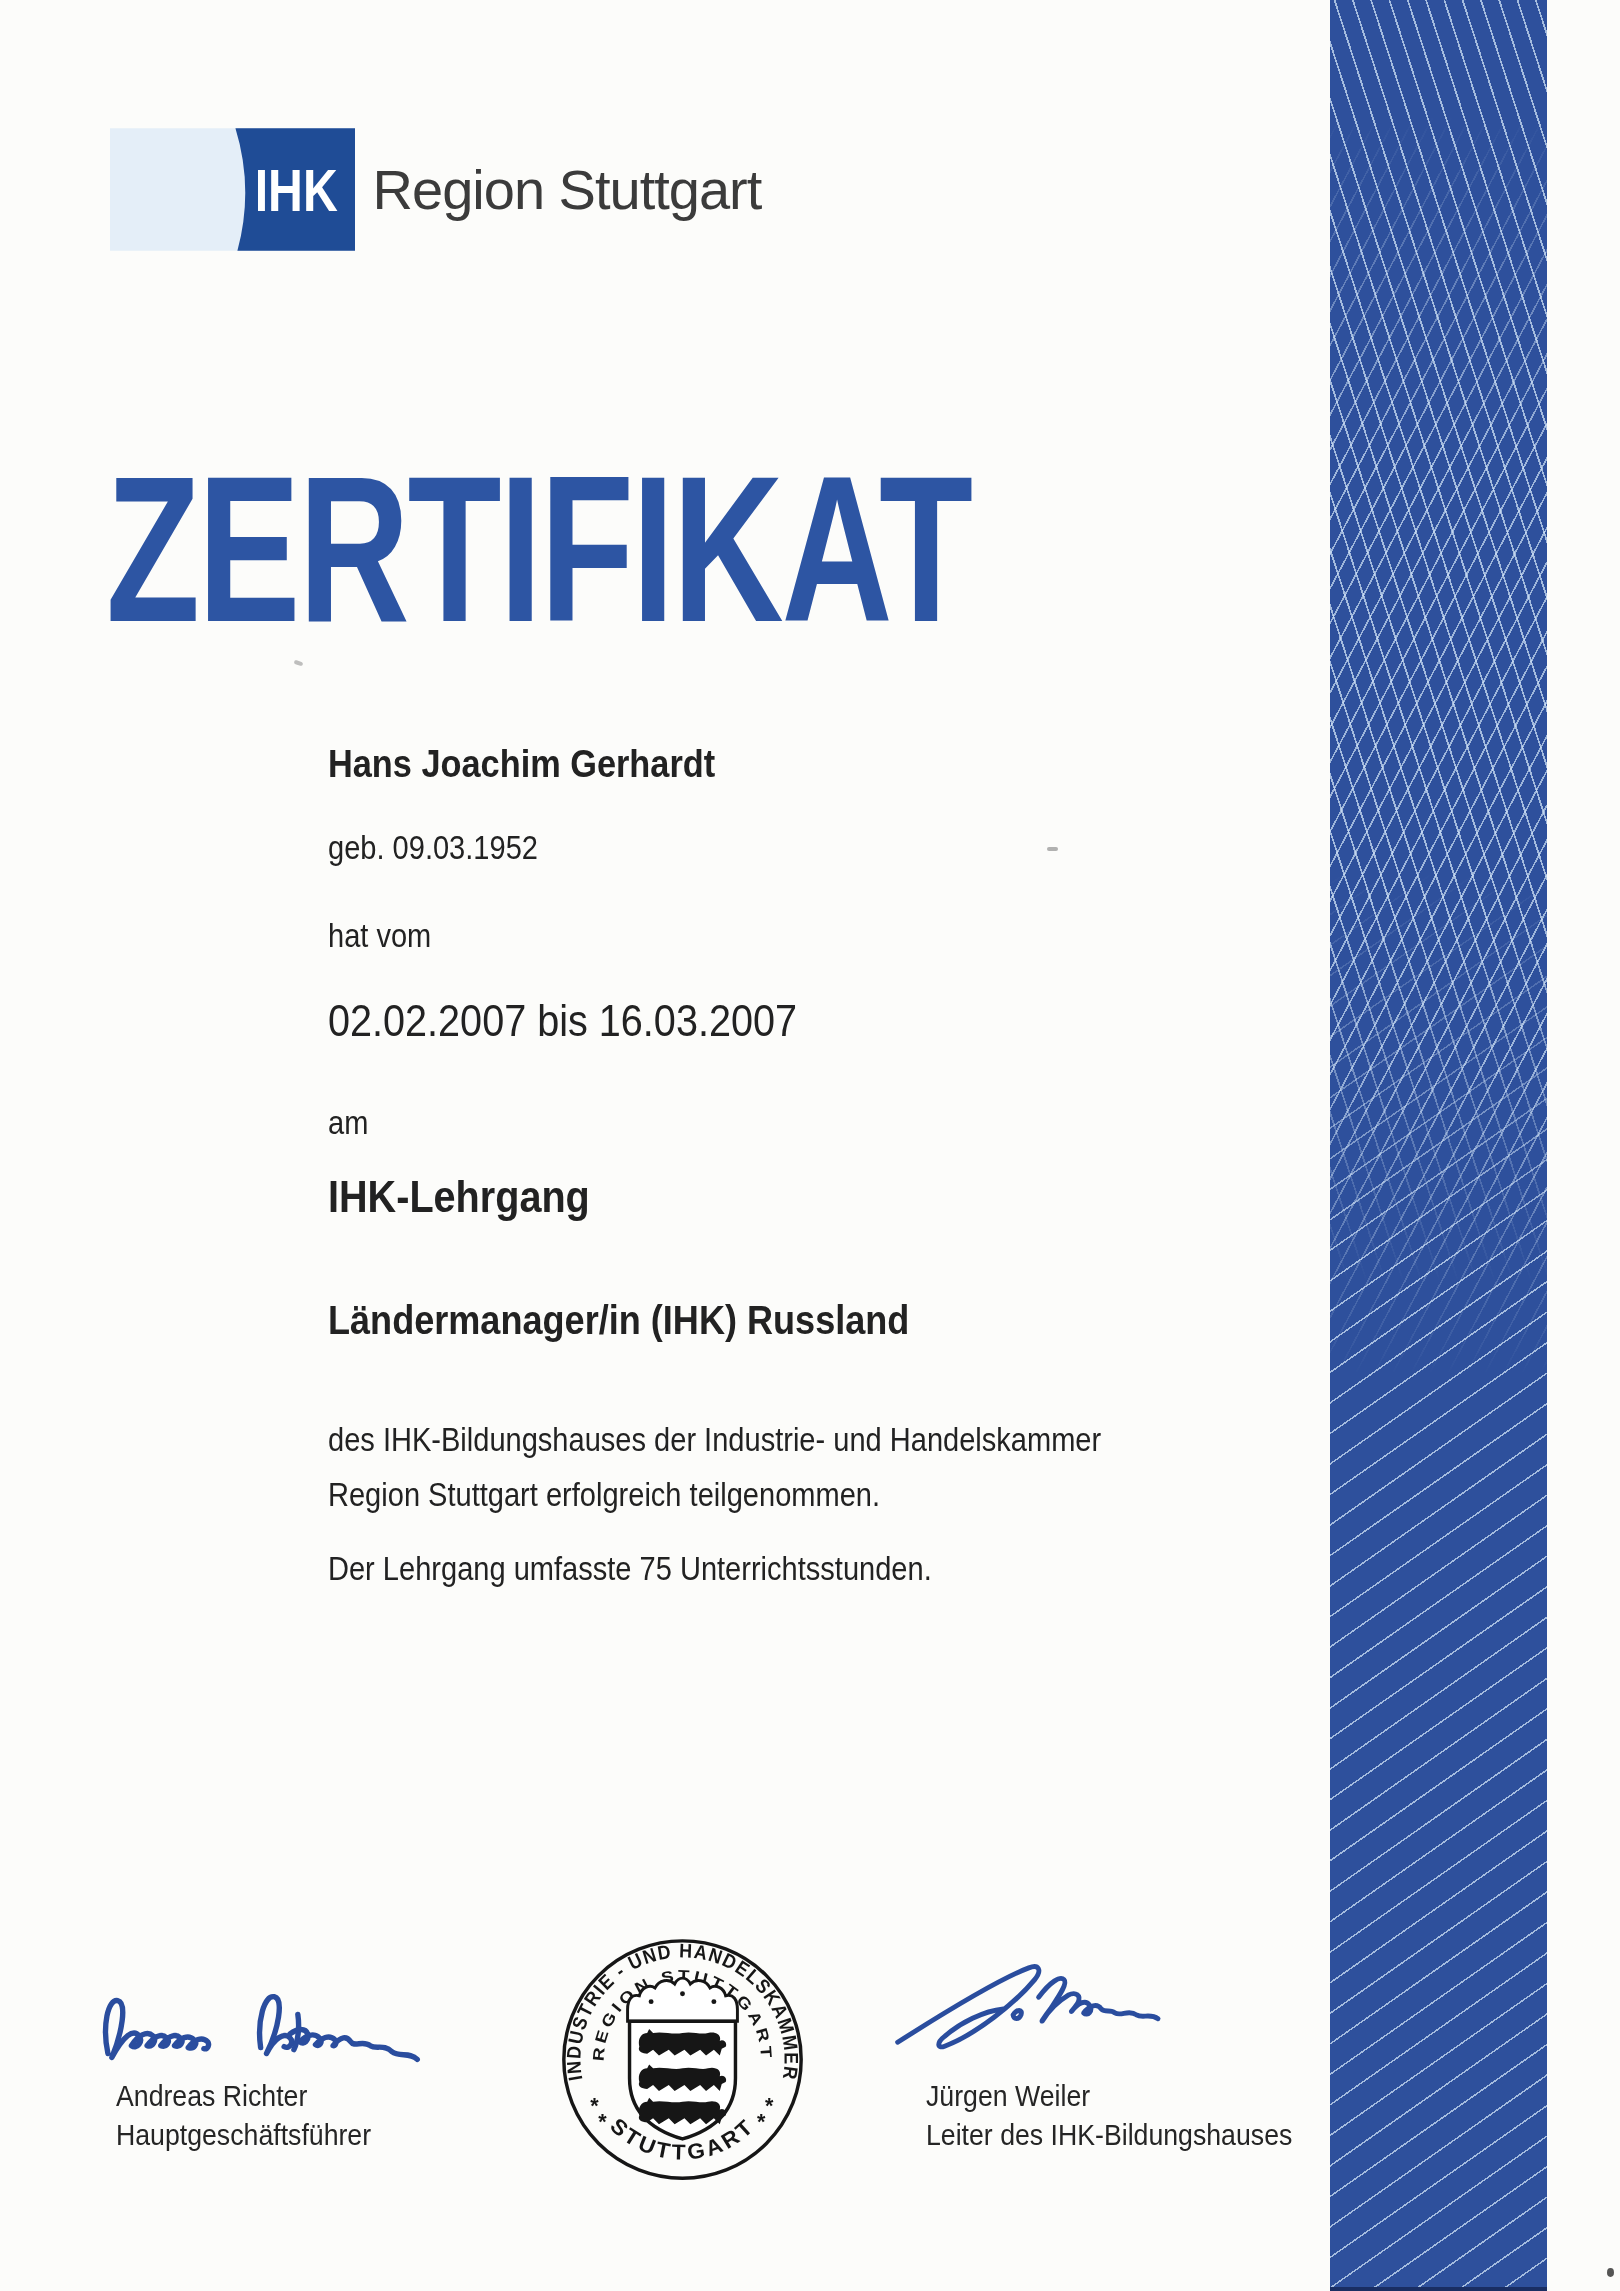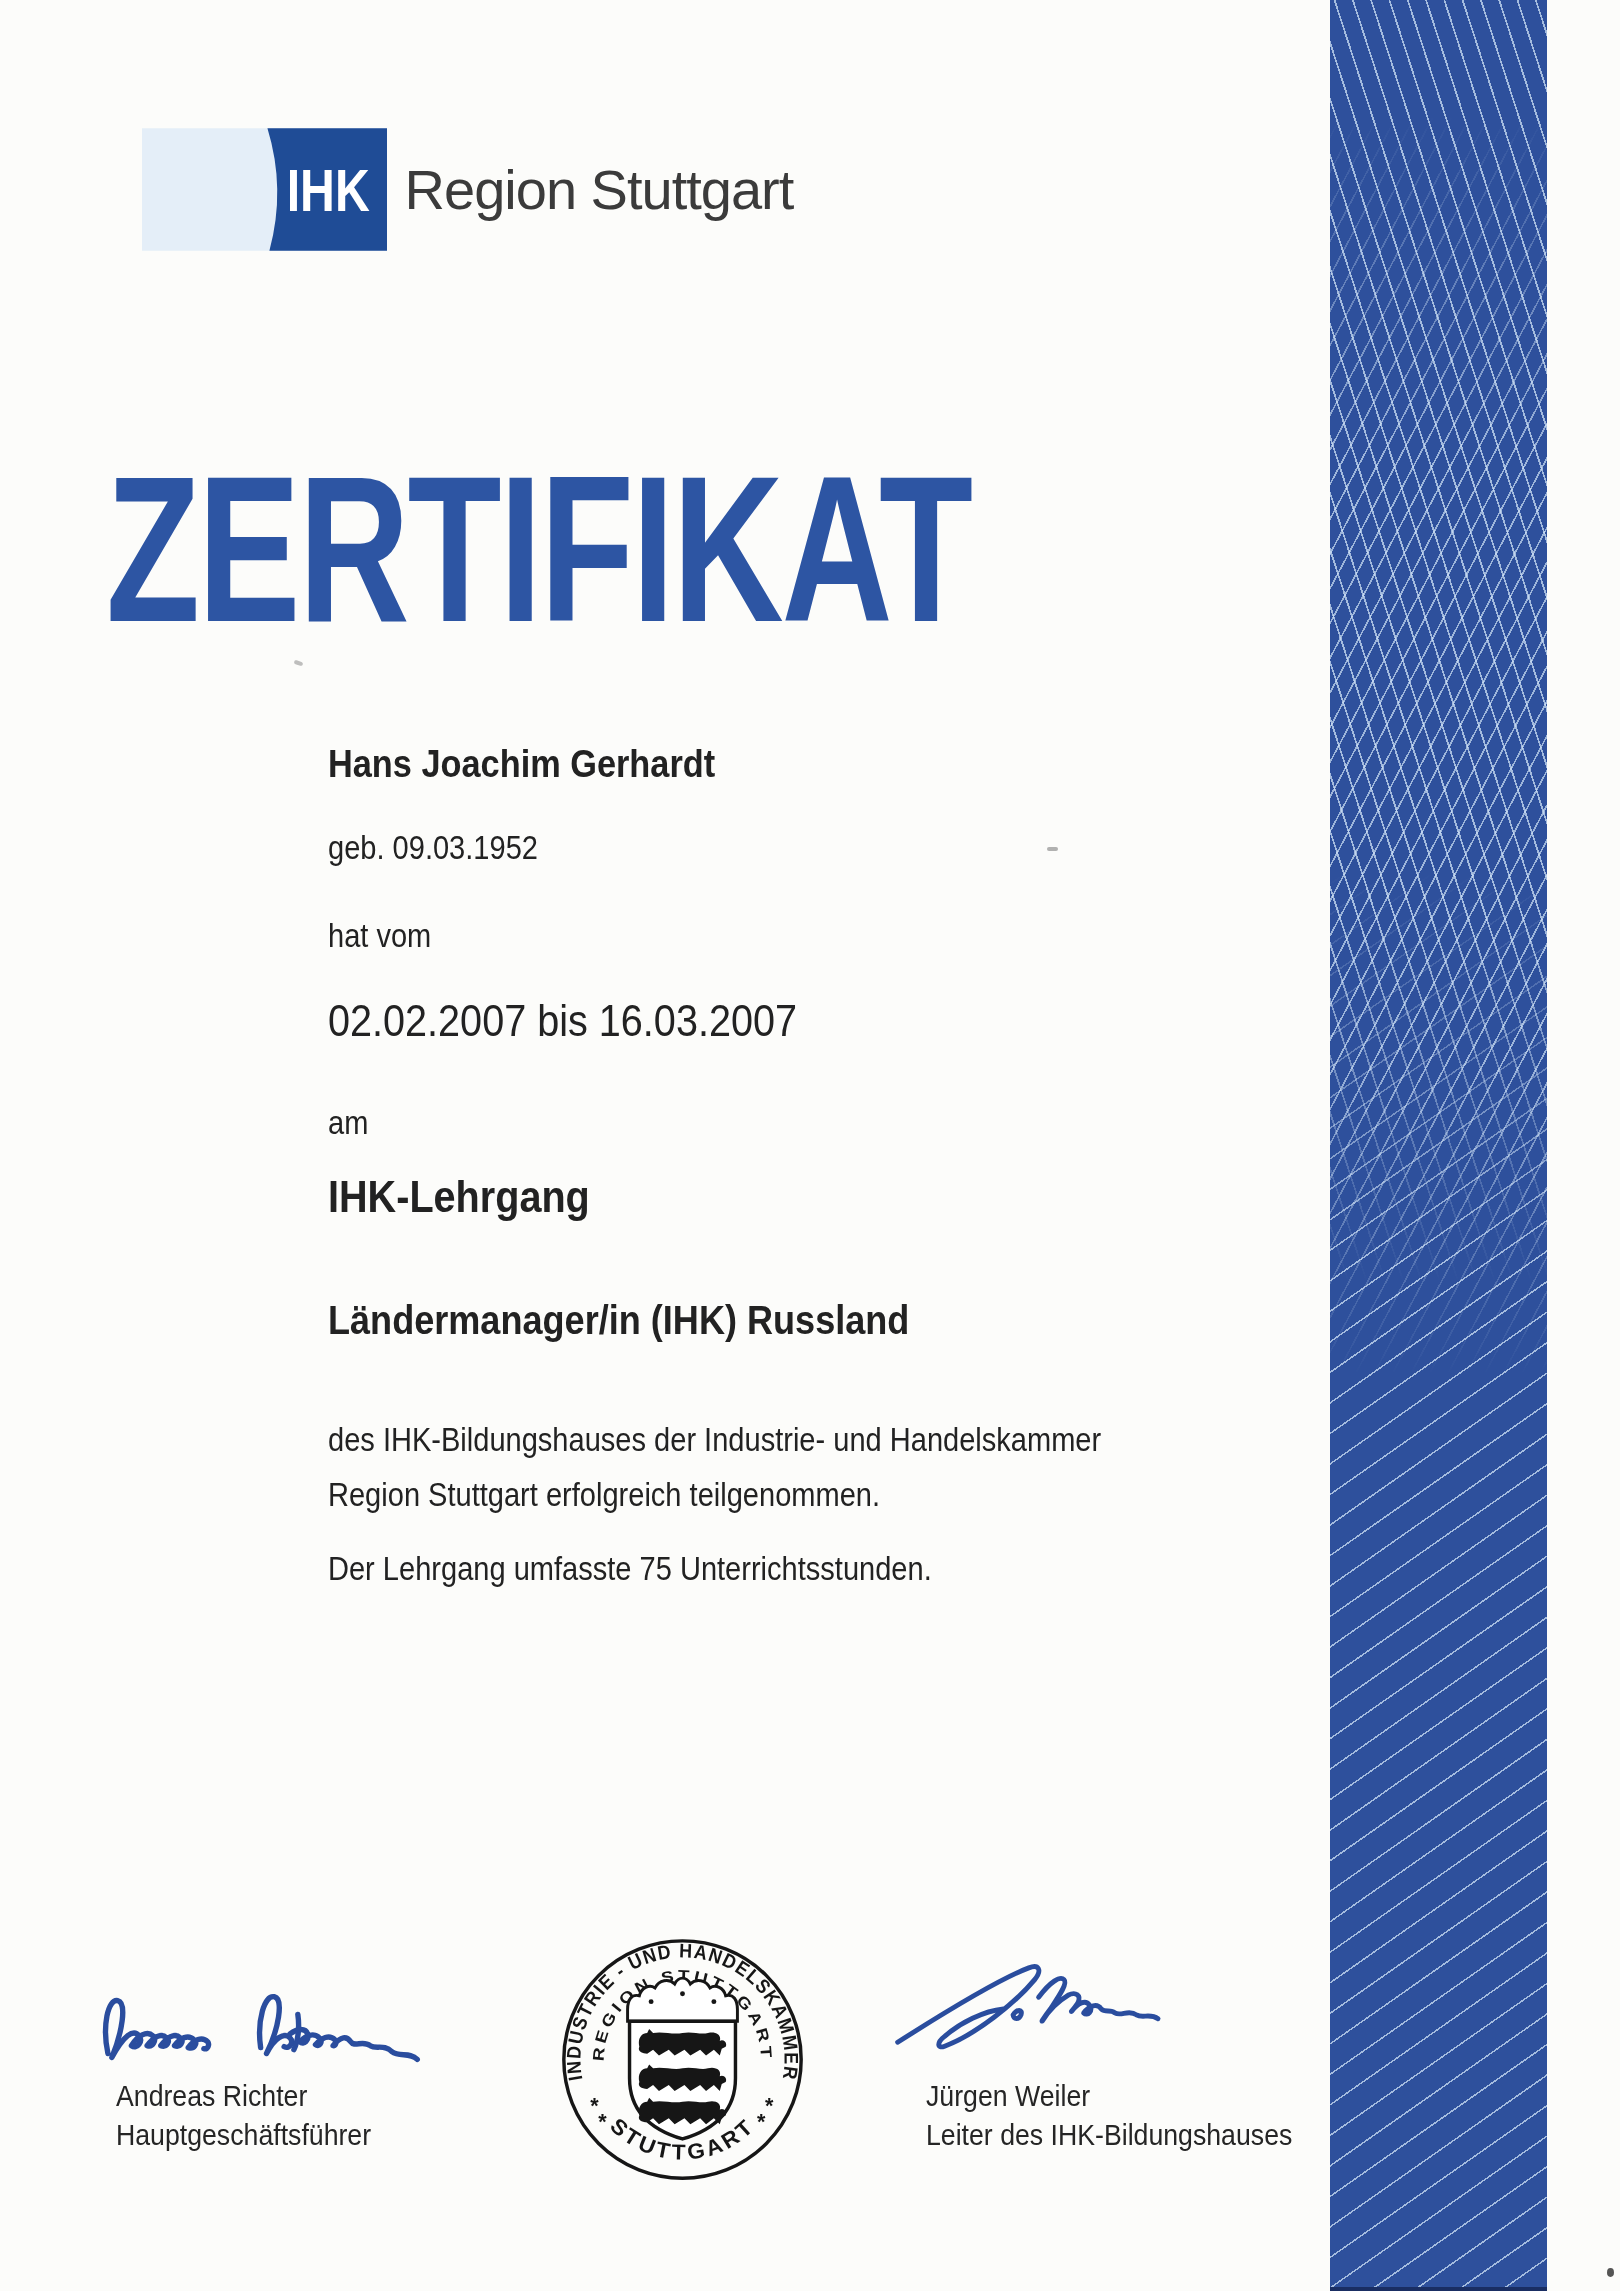--- a/index.html
+++ b/index.html
@@ -20,21 +20,21 @@
     -webkit-mask-image:linear-gradient(180deg,transparent 5%,#000 20%,#000 46%,transparent 60%);
     mask-image:linear-gradient(180deg,transparent 5%,#000 20%,#000 46%,transparent 60%);
   }
   .band .l3{
     background:repeating-linear-gradient(145deg,transparent 0 23.5px,rgba(205,224,245,.75) 23.5px 25px);
     -webkit-mask-image:linear-gradient(180deg,transparent 38%,#000 55%,#000 100%);
     mask-image:linear-gradient(180deg,transparent 38%,#000 55%,#000 100%);
   }
   .band .bottom-edge{position:absolute;left:0;bottom:0;width:100%;height:4.9px;background:#1a2e63;}
   
-  .logo{position:absolute;left:110px;top:128px;display:flex;align-items:center;gap:17.6px;margin-left:32px;}
+  .logo{position:absolute;left:110px;top:128px;display:flex;align-items:center;gap:17.6px;}
   .logo .region{font-size:56px;color:#3b3b3b;letter-spacing:-1px;white-space:nowrap;}
   
   .title{
     position:absolute;left:106px;top:445px;font-size:208px;font-weight:bold;line-height:1;
     color:#2d55a3;letter-spacing:-2.9px;transform:scaleX(.74);transform-origin:left top;white-space:nowrap;
   }
   
   .line{position:absolute;left:328px;white-space:nowrap;transform:scaleX(.88);transform-origin:left top;color:#222;}
   .name{top:742px;font-size:39px;font-weight:bold;}
   .geb{top:829px;font-size:33px;}

